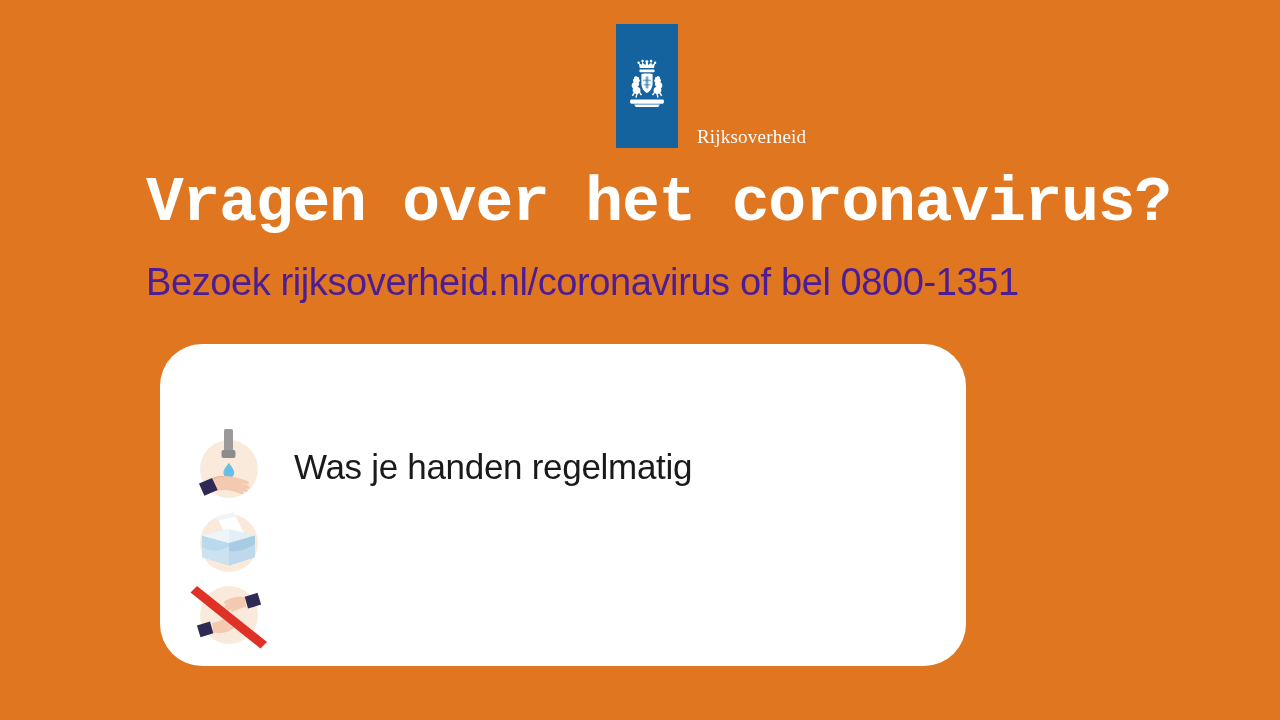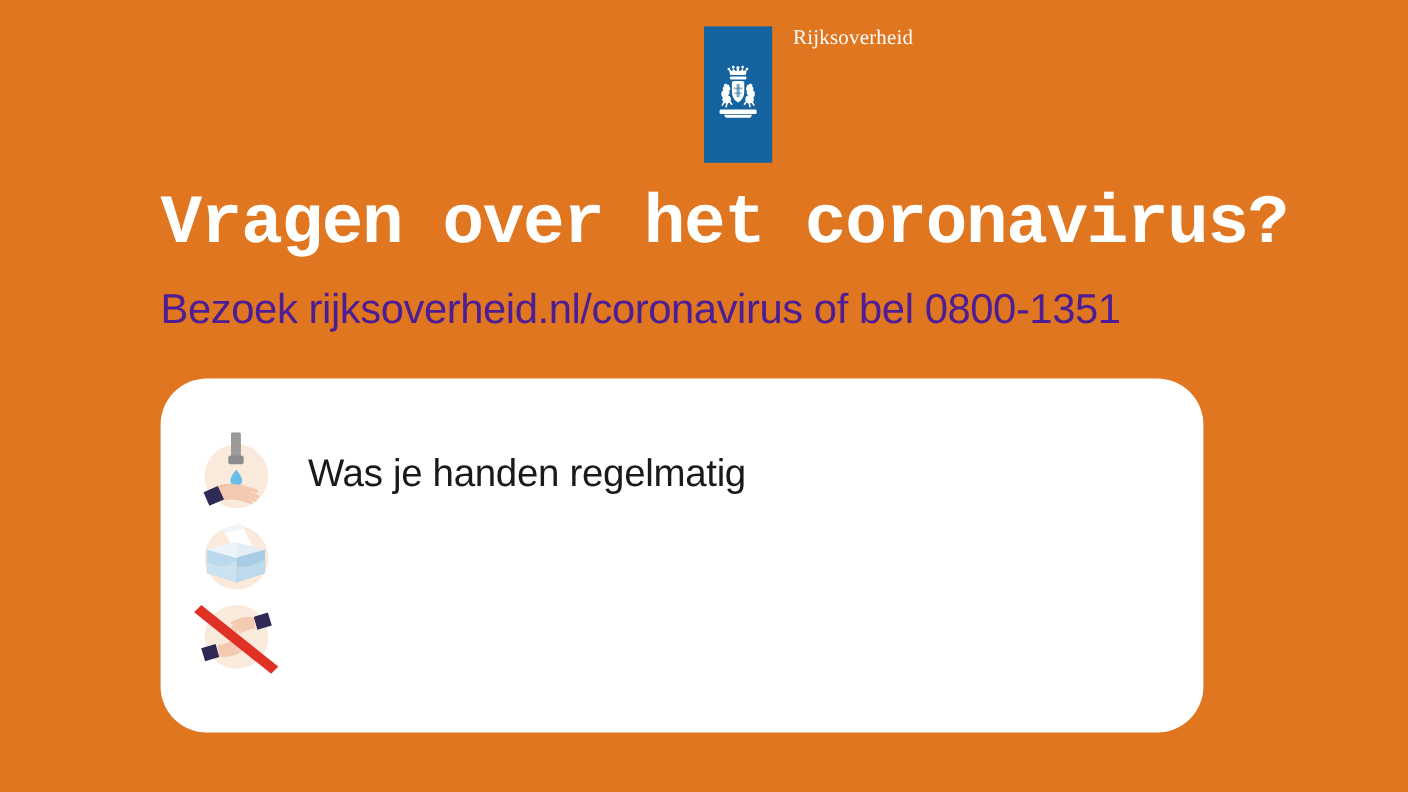--- a/index.html
+++ b/index.html
@@ -13,24 +13,24 @@
 
   body {
     background: #E0761F;
     font-family: "Liberation Sans", sans-serif;
     position: relative;
   }
 
   
   .logo-area {
     position: absolute;
-    left: 640px;
+    left: 616px;
     top: 24px;
     display: flex;
-    align-items: flex-start;
+    align-items: flex-end;
   }
 
   .logo-bar {
     width: 62px;
     height: 124px;
     background: #15639E;
     display: flex;
     align-items: center;
     justify-content: center;
     flex: none;
@@ -73,30 +73,30 @@
     font-size: 38px;
     font-weight: 400;
     letter-spacing: -0.4px;
     line-height: 1.1;
     white-space: nowrap;
   }
 
   
   .card {
     position: absolute;
-    left: 146px;
+    left: 160px;
     top: 344px;
-    width: 948px;
+    width: 806px;
     height: 322px;
     background: #FFFFFF;
     border-radius: 42px;
     padding: 14px 0 14px 0;
     display: flex;
     flex-direction: column;
-    justify-content: center;
+    justify-content: flex-end;
   }
 
   .tip-row {
     display: flex;
     align-items: center;
     height: 74px;
     padding-left: 22px;
   }
 
   .tip-icon {

